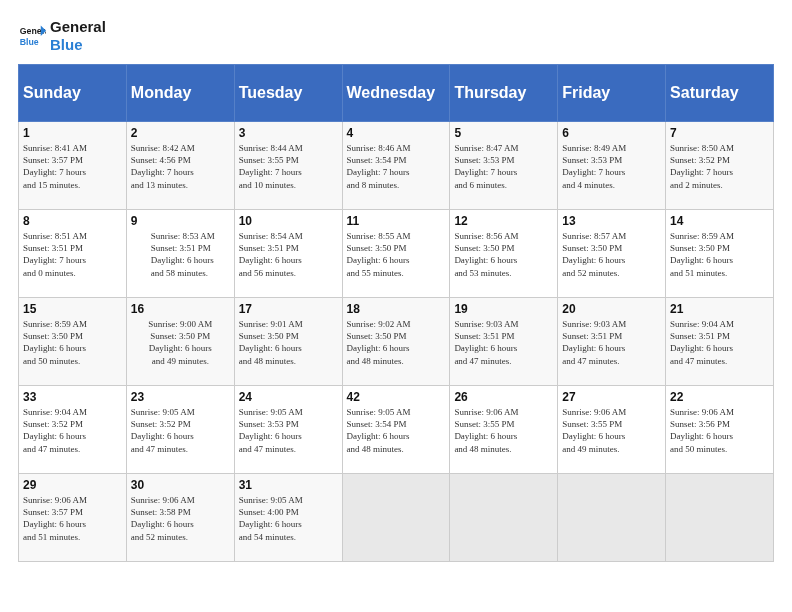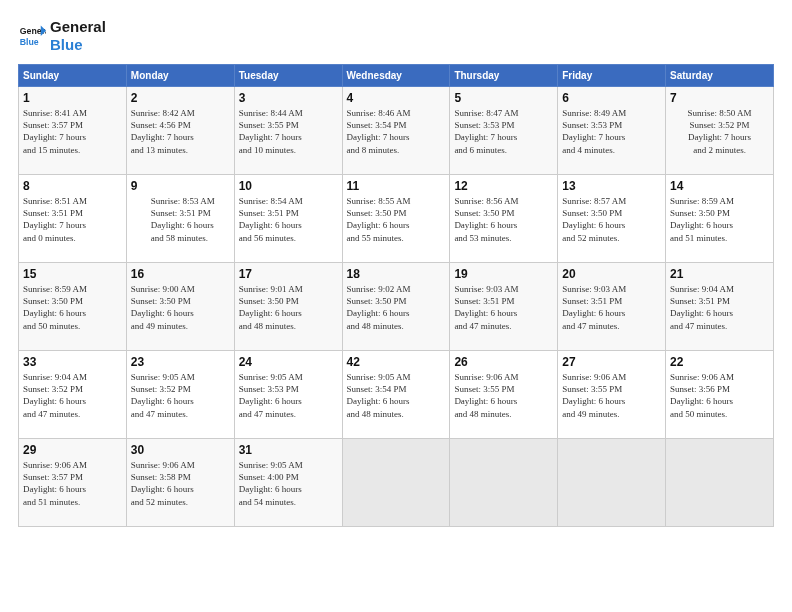--- a/index.html
+++ b/index.html
@@ -54,23 +54,23 @@
       color: #444;
     }
     .calendar {
       width: 100%;
       border-collapse: collapse;
       table-layout: fixed;
     }
     .calendar thead tr th {
       background: #3a6bbf;
       color: #fff;
-      font-size: 10px;
+      font-size: 16px;
       font-weight: bold;
-      padding: 5px 4px;
+      padding: 19px 4px;
       text-align: left;
       border: 1px solid #5580c8;
     }
     .calendar tbody tr td {
       vertical-align: top;
       border: 1px solid #ccc;
       padding: 3px 4px;
       height: 88px;
       background: #fff;
       font-size: 9.5px;
@@ -172,21 +172,21 @@
           </td>
           <td>
             <span class="day-num">6</span>
             <div class="day-info" style="white-space: pre-line;">Sunrise: 8:49 AM
 Sunset: 3:53 PM
 Daylight: 7 hours
 and 4 minutes.</div>
           </td>
           <td>
             <span class="day-num">7</span>
-            <div class="day-info" style="white-space: pre-line; text-align: center;">Sunrise: 8:50 AM
+            <div class="day-info" style="white-space: pre-line;">Sunrise: 8:50 AM
 Sunset: 3:52 PM
 Daylight: 7 hours
 and 2 minutes.</div>
           </td>
         </tr>
         <tr>
           <td>
             <span class="day-num">8</span>
             <div class="day-info" style="white-space: pre-line;">Sunrise: 8:51 AM
 Sunset: 3:51 PM
@@ -239,21 +239,21 @@
         <tr>
           <td>
             <span class="day-num">15</span>
             <div class="day-info" style="white-space: pre-line;">Sunrise: 8:59 AM
 Sunset: 3:50 PM
 Daylight: 6 hours
 and 50 minutes.</div>
           </td>
           <td>
             <span class="day-num">16</span>
-            <div class="day-info" style="white-space: pre-line;">Sunrise: 9:00 AM
+            <div class="day-info" style="white-space: pre-line; text-align: center;">Sunrise: 9:00 AM
 Sunset: 3:50 PM
 Daylight: 6 hours
 and 49 minutes.</div>
           </td>
           <td>
             <span class="day-num">17</span>
             <div class="day-info" style="white-space: pre-line;">Sunrise: 9:01 AM
 Sunset: 3:50 PM
 Daylight: 6 hours
 and 48 minutes.</div>

